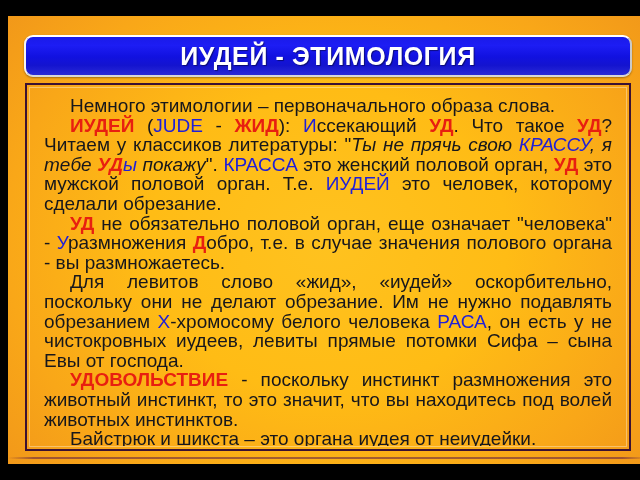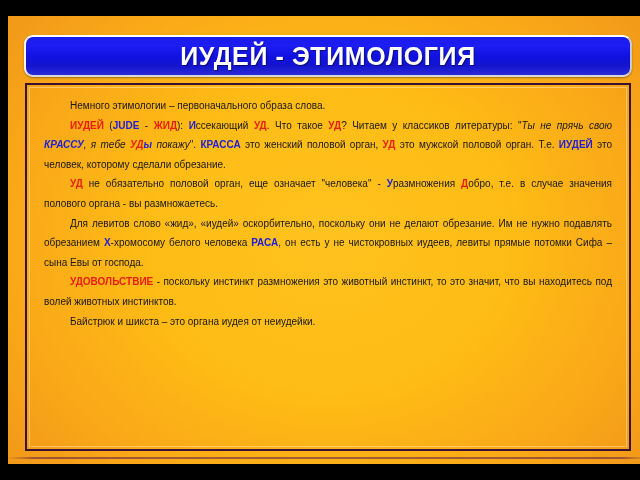--- a/index.html
+++ b/index.html
@@ -85,34 +85,34 @@
     bottom: 2px;
     border: 1px solid rgba(255,255,255,0.35);
     box-sizing: border-box;
     padding: 8px 14px 6px 14px;
     overflow: hidden;
   }
 
   
   .body-text {
     color: #17171c;
-    font-size: 10px;
+    font-size: 19px;
     line-height: 19.6px;
     text-align: justify;
     font-family: "Liberation Sans", sans-serif;
   }
   .body-text p {
     margin: 0;
     text-indent: 26px;
   }
 
   .red   { color: #e81f10; font-weight: bold; }
-  .blue  { color: #2020d8; font-weight: bold; }
+  .blue  { color: #2020d8; font-weight: normal; }
   .ital  { font-style: italic; }
-  .ital-blue { color: #2020d8; font-weight: bold; font-style: italic; }
+  .ital-blue { color: #2020d8; font-weight: normal; font-style: italic; }
   .ital-red  { color: #e81f10; font-weight: bold; font-style: italic; }
 
   
   .bottom-rule {
     position: absolute;
     left: 0;
     top: 441px;
     width: 640px;
     height: 2px;
     background: linear-gradient(to right, rgba(120,40,90,0.0), rgba(90,25,70,0.55) 4%, rgba(90,25,70,0.55) 96%, rgba(120,40,90,0.0));

